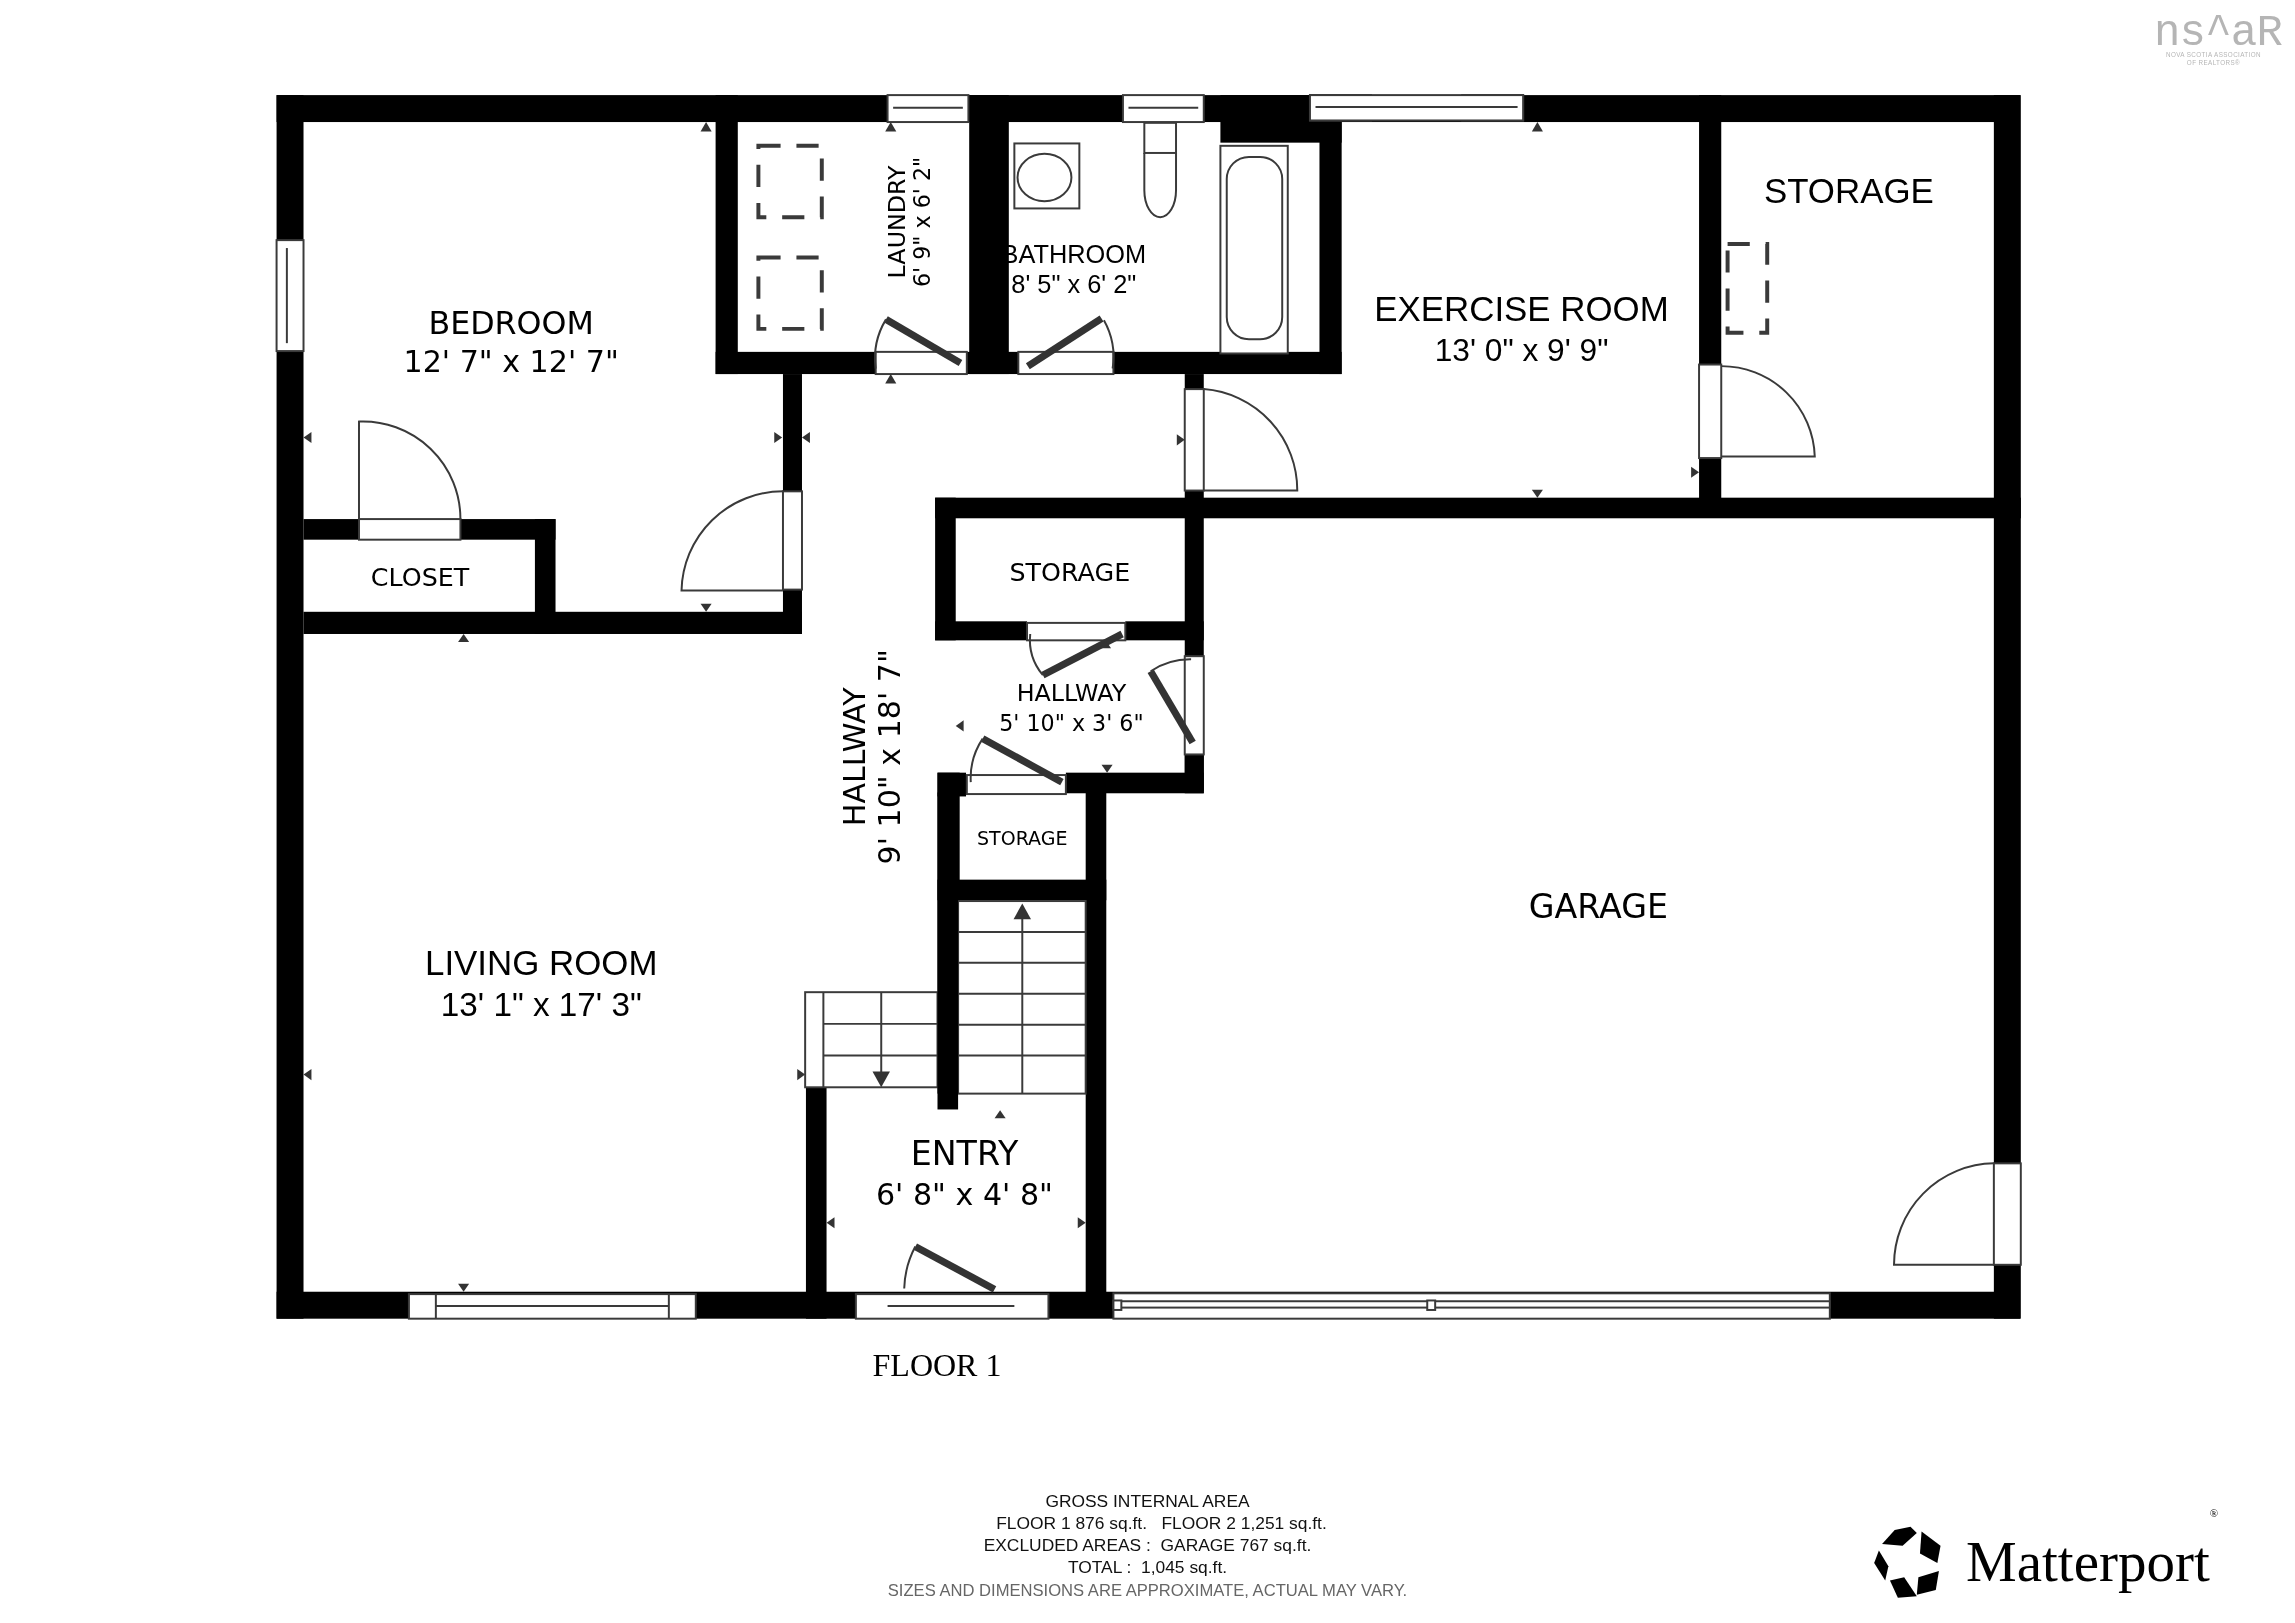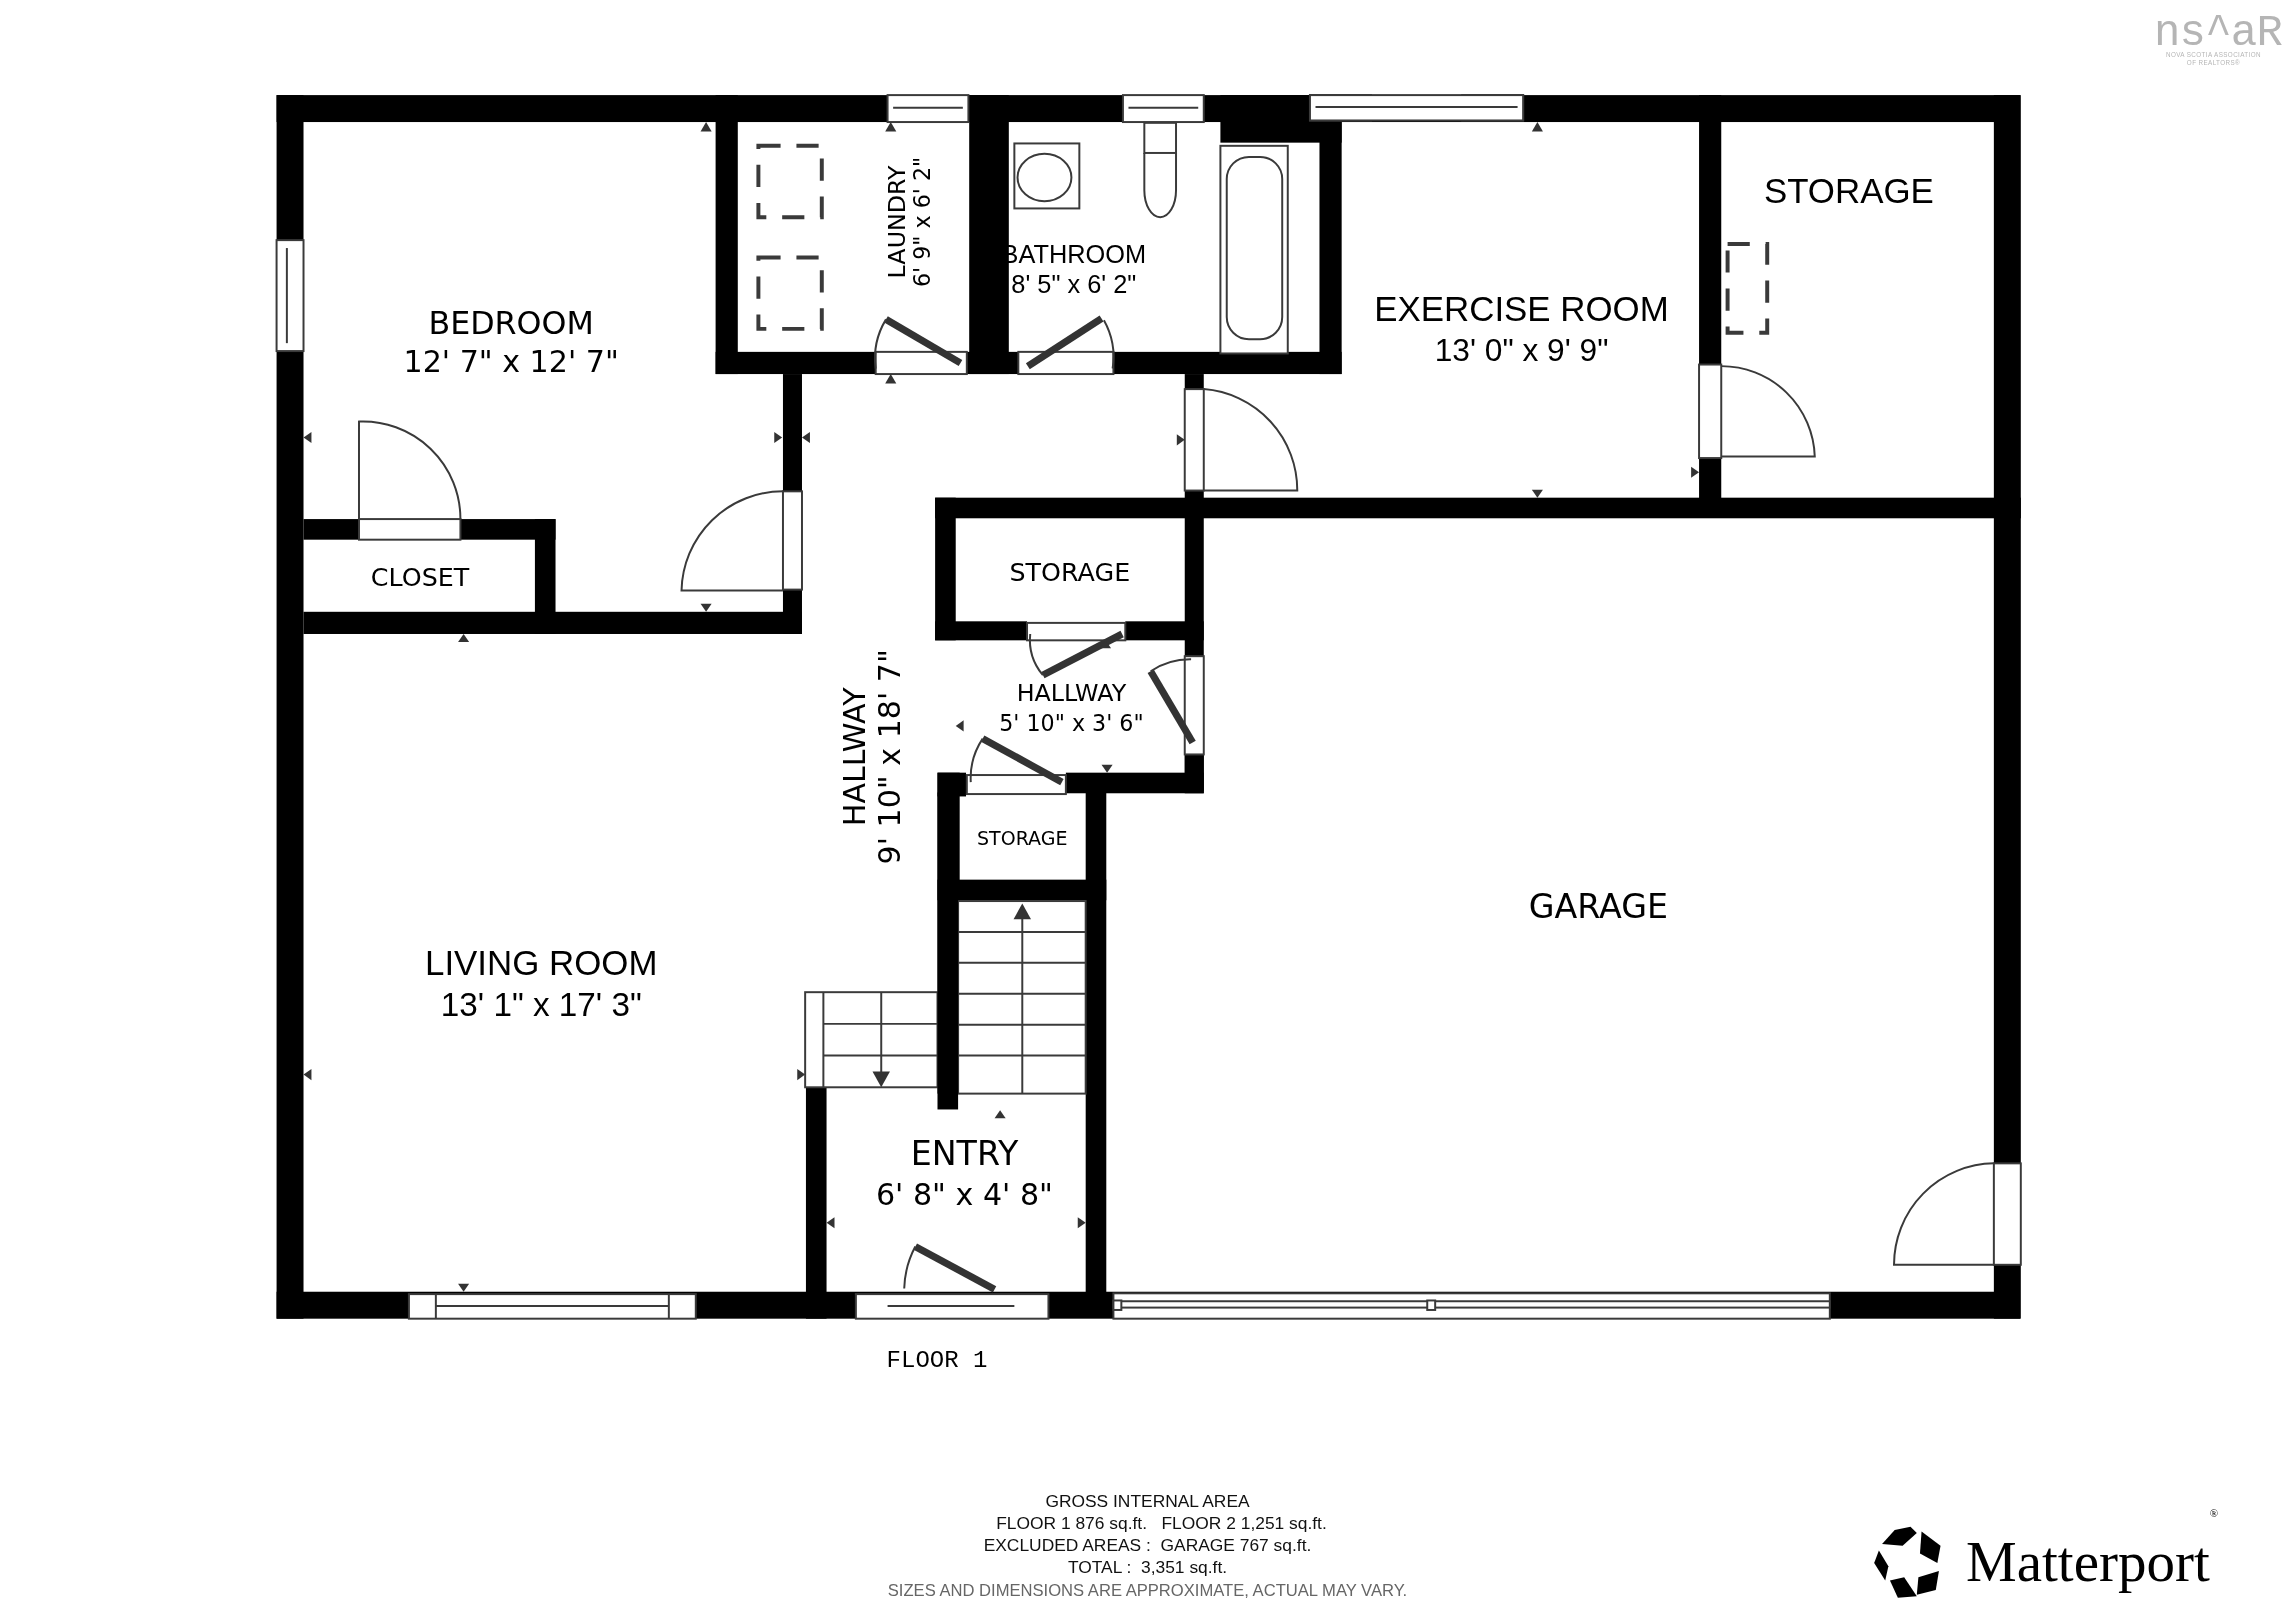--- a/index.html
+++ b/index.html
@@ -9,21 +9,21 @@
   .thin { fill:none; stroke:#3a3a3a; stroke-width:2.5; }
   .thin-w { fill:#ffffff; stroke:#3a3a3a; stroke-width:2.5; }
   .dash { fill:none; stroke:#3a3a3a; stroke-width:5; stroke-dasharray:28 20; }
   .leaf { stroke:#333333; stroke-width:9; stroke-linecap:butt; }
   .mark { fill:#333333; }
   .lbl { font-family:"DejaVu Sans", sans-serif; fill:#000000; text-anchor:middle; }
   .lbl-cond { font-family:"Liberation Sans", sans-serif; fill:#000000; text-anchor:middle; }
   .overlay { position:absolute; text-align:center; }
   .summary { left:0; width:2295px; top:1490px; font-family:"Liberation Sans", sans-serif; color:#111; font-size:17.4px; line-height:22px; }
   .summary .note { color:#666666; font-size:16.6px; margin-top:1.6px; }
-  .floor-title { left:0; width:1874px; top:1347px; font-size:24px; color:#000; font-family:Liberation Mono, monospace; }
+  .floor-title { left:0; width:1874px; top:1347px; font-size:32px; color:#000; font-family:Liberation Serif, serif; }
   .nsar { position:absolute; right:22px; top:16px; width:119px; text-align:center; color:#b5b5b5; }
   .nsar .big { font-family:Liberation Mono, monospace; font-size:44px; letter-spacing:-0.8px; line-height:35px; }
   .nsar .small { font-family:"Liberation Sans", sans-serif; font-size:6.3px; line-height:8px; letter-spacing:0.4px; }
   .mp { position:absolute; left:1871px; top:1518px; height:87px; display:flex; align-items:center; gap:16px; }
   .mp .word { font-family:"Liberation Serif", serif; font-size:57px; color:#000; letter-spacing:0px; }
   .mp .reg { font-size:11px; vertical-align:top; position:relative; top:-22px; }
 </style>
 </head>
 <body>
 
@@ -266,21 +266,21 @@
     <text class="lbl" x="1217" y="1520" font-size="38">6' 8" x 4' 8"</text>
   </g>
 </svg>
 
 <div class="overlay floor-title">FLOOR 1</div>
 
 <div class="overlay summary">
   <div>GROSS INTERNAL AREA</div>
   <div style="white-space:pre;padding-left:28px;">FLOOR 1 876 sq.ft.   FLOOR 2 1,251 sq.ft.</div>
   <div style="white-space:pre;">EXCLUDED AREAS :  GARAGE 767 sq.ft.</div>
-  <div style="white-space:pre;">TOTAL :  3,351 sq.ft.</div>
+  <div style="white-space:pre;">TOTAL :  1,045 sq.ft.</div>
   <div class="note">SIZES AND DIMENSIONS ARE APPROXIMATE, ACTUAL MAY VARY.</div>
 </div>
 
 <div class="mp">
   <svg width="79" height="79" viewBox="0 0 100 100">
     <polygon points="50,6 30,10 14,28 40,30 58,14" fill="#000"></polygon>
     <polygon points="64,12 88,30 84,52 62,40" fill="#000"></polygon>
     <polygon points="10,36 22,56 18,74 4,52" fill="#000"></polygon>
     <polygon points="86,62 82,86 58,92 60,70" fill="#000"></polygon>
     <polygon points="24,74 42,70 58,94 34,96" fill="#000"></polygon>

